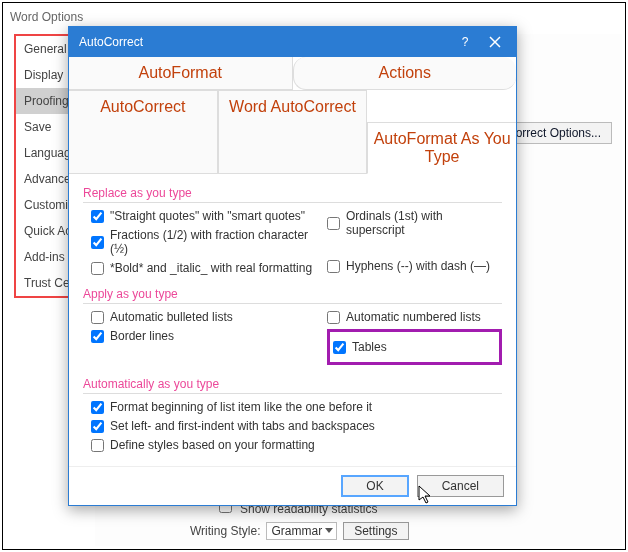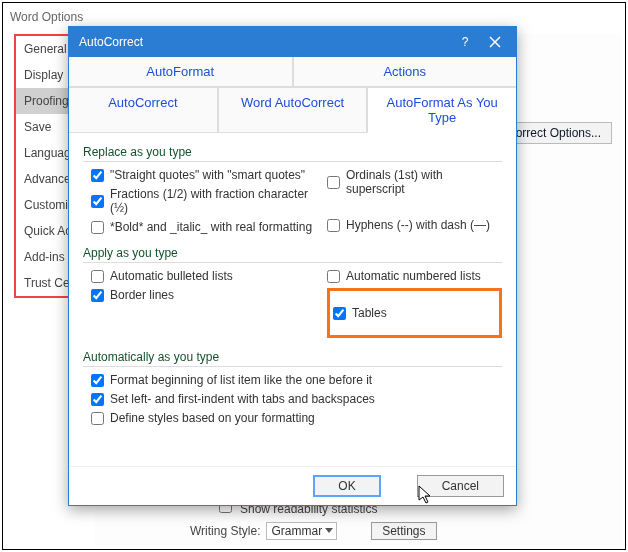--- a/index.html
+++ b/index.html
@@ -18,39 +18,39 @@
   .bg-row input[type=checkbox] { width: 13px; height: 13px; }
   .bg-btn { position: absolute; border: 1px solid #bbb; background: #f3f3f3; font-size: 12px; padding: 3px 10px; color: #0f172a; }
 
   .dialog { position: absolute; top: 26px; left: 68px; width: 449px; height: 480px; background: #fff; border: 1px solid #2b7cd3; box-shadow: 0 4px 14px rgba(0,0,0,.35); display: flex; flex-direction: column; }
   .titlebar { background: #2b7cd3; color: #fff; height: 30px; display: flex; align-items: center; padding: 0 6px 0 10px; font-size: 12px; }
   .titlebar .title-text { flex: 1; }
   .title-btn { width: 30px; height: 28px; display: inline-flex; align-items: center; justify-content: center; color: #fff; }
   .title-btn svg { stroke: #fff; }
 
   .tabs-row { display: flex; }
-  .tab { flex: 1; text-align: center; padding: 7px 4px; font-size: 13px; color: #1d4ed8; border: 1px solid #ddd; background: #fafafa; }
-  .tab.active { background: #fff; border-bottom-color: #fff; }
+  .tab { flex: 1; text-align: center; padding: 7px 4px; font-size: 16px; color: #c2410c; border: 1px solid #ddd; background: #fafafa; }
+  .tab.active { background: #fff; border-bottom-color: #fff; margin-top: 32px; }
   .tabs-row.top .tab { border-top: none; }
   .tabs-row.top .tab:first-child { border-left: none; }
-  .tabs-row.top .tab:last-child { border-right: none; }
+  .tabs-row.top .tab:last-child { border-right: none; border-radius: 13px; }
   .tabs-row.bottom .tab:first-child { border-left: none; }
   .tabs-row.bottom .tab:last-child { border-right: none; }
 
   .body { flex: 1; padding: 4px 14px 10px 14px; overflow: hidden; }
-  .group-label { color: #14532d; font-size: 12px; margin: 8px 0 2px 0; }
+  .group-label { color: #ec4899; font-size: 12px; margin: 8px 0 2px 0; }
   .group-box { border-top: 1px solid #ddd; padding: 6px 0 4px 8px; }
   .group-row { display: flex; }
   .col { flex: 1; display: flex; flex-direction: column; gap: 5px; }
   .chk-line { display: flex; align-items: center; gap: 6px; font-size: 12px; color: #333; }
   .chk-line input { width: 13px; height: 13px; margin: 0; }
-  .hl { border: 3px solid #f97316; padding: 15px 3px; display: inline-flex; align-items: center; gap: 6px; }
+  .hl { border: 3px solid #a21caf; padding: 8px 3px; display: inline-flex; align-items: center; gap: 6px; }
 
   .dlg-buttons { display: flex; justify-content: flex-end; gap: 8px; padding: 8px 12px; border-top: 1px solid #eee; }
-  .dlg-btn { border: 1px solid #999; background: #f3f3f3; font-size: 12px; padding: 3px 24px; color: #333; margin-left: 28px; }
+  .dlg-btn { border: 1px solid #999; background: #f3f3f3; font-size: 12px; padding: 3px 24px; color: #333; }
   .dlg-btn.primary { border-color: #58a6ff; box-shadow: 0 0 0 1px #58a6ff inset; }
 
   .cursor { position: absolute; pointer-events: none; }
 
   .dropdown { border: 1px solid #bbb; background: #fff; padding: 1px 14px 1px 4px; position: relative; font-size: 12px; color: #333; }
   .dropdown::after { content: ""; position: absolute; right: 3px; top: 5px; border-left: 4px solid transparent; border-right: 4px solid transparent; border-top: 5px solid #555; }
 </style>
 </head>
 <body>
 

